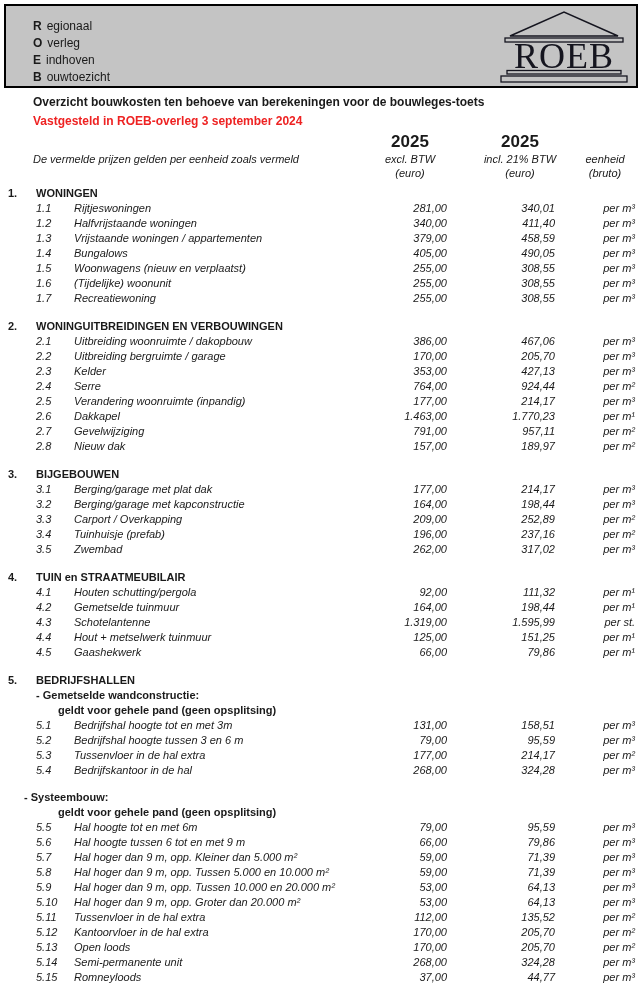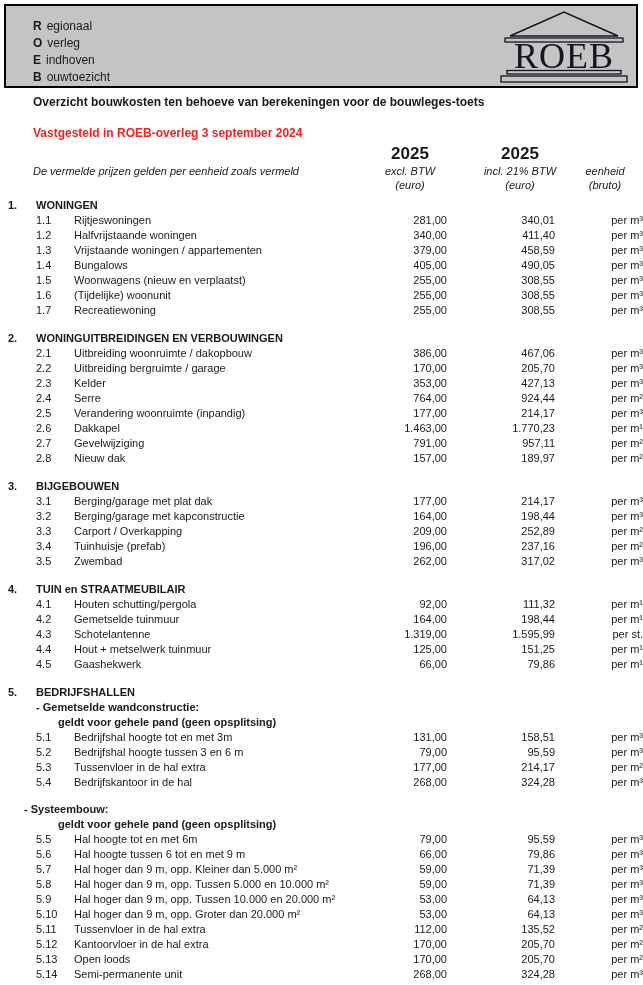--- a/index.html
+++ b/index.html
@@ -13,44 +13,44 @@
 
   
   .header-box{position:relative;margin:4px 5px 0 4px;height:84px;
     border:2px solid #000;background:var(--header-bg);}
   .acronym{padding:12px 0 0 27px;font-size:12px;line-height:17px;}
   .acro-line b{font-weight:bold}
   .acro-line .rest{margin-left:5px}
   .logo{position:absolute;top:4px;right:6px;width:132px;height:74px;}
 
   
-  .title{margin:7px 0 16px 33px;font-size:12px;font-weight:bold;height:15px;line-height:15px;}
+  .title{margin:7px 0 4px 33px;font-size:12px;font-weight:bold;height:15px;line-height:15px;}
   .subtitle{margin:0 0 0 33px;font-size:12px;font-weight:bold;height:15px;line-height:15px;color:var(--accent-red);}
 
   
   .colheader{position:relative;height:54px;margin-top:3px;font-size:11px;}
   .intro{position:absolute;left:33px;top:20px;font-style:italic;height:15px;line-height:15px;}
   .ch-stack{position:absolute;width:140px;text-align:center;transform:translateX(-50%);}
   .ch-1{left:410px;top:0}
   .ch-2{left:520px;top:0}
   .ch-3{left:605px;top:20px}
   .ch-year{font-size:17px;font-weight:bold;height:20px;line-height:20px;}
   .ch-sub,.ch-unit{font-style:italic;height:14px;line-height:14px;}
 
   
   .tbl{margin-top:0}
   .sec{display:flex;height:15px;line-height:15px;font-size:11px;font-weight:bold;margin-top:13px;}
   .section:first-child .sec{margin-top:0}
   .sec .secnum{margin-left:8px;width:28px;}
-  .row{display:flex;height:15px;line-height:15px;font-size:11px;}
+  .row{display:flex;height:15px;line-height:15px;font-size:11px;font-style:italic;}
   .row .num{margin-left:36px;width:38px;}
   .row .label{flex:1;}
   .row .excl{width:88px;text-align:right;}
   .row .incl{width:108px;text-align:right;}
-  .row .unit{width:88px;text-align:right;padding-right:0;}
+  .row .unit{width:88px;text-align:right;padding-right:8px;}
   .subhead{margin-left:36px;height:15px;line-height:15px;font-size:11px;font-weight:bold;}
   .subnote{margin-left:58px;height:15px;line-height:15px;font-size:11px;font-weight:bold;}
   .subsection.gap .subhead{margin-top:12px;margin-left:24px;}
 
   .logo text{font-family:"Liberation Serif","DejaVu Serif",serif;}
 </style>
 </head>
 <body>
 
 <div class="header-box">

